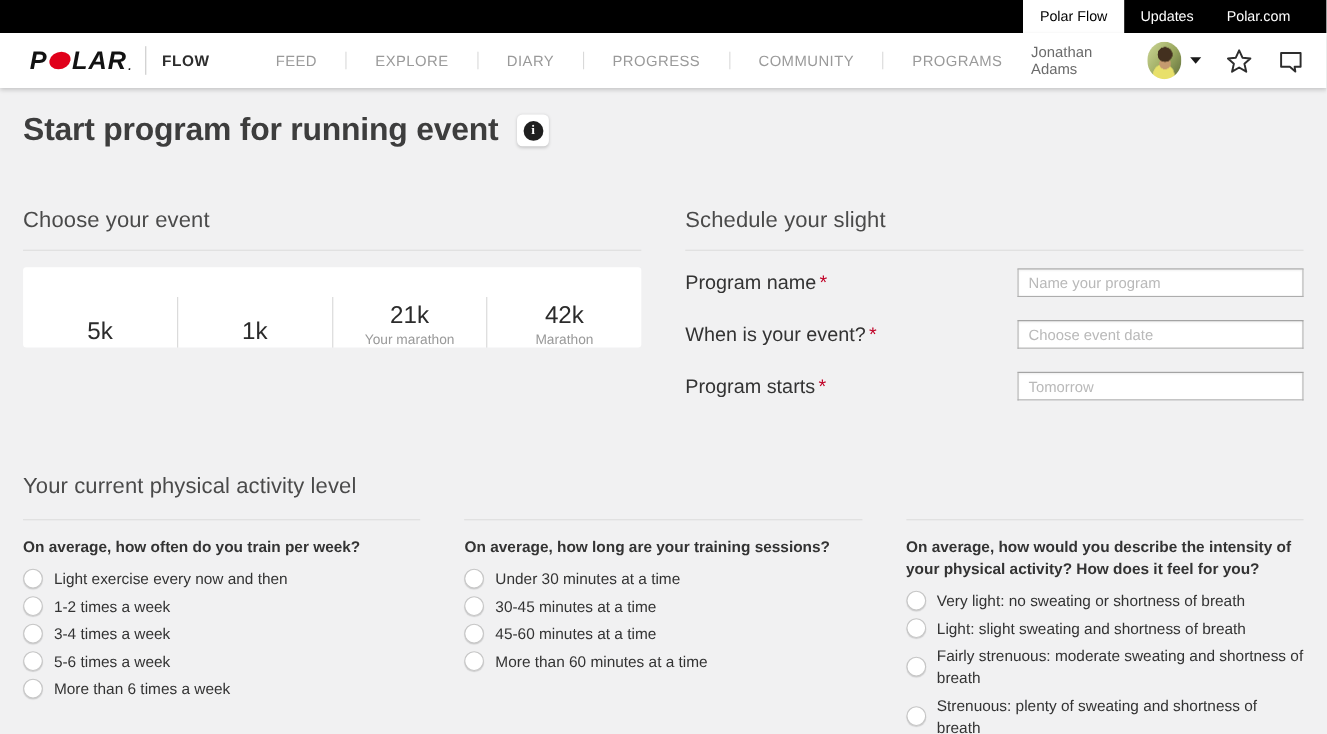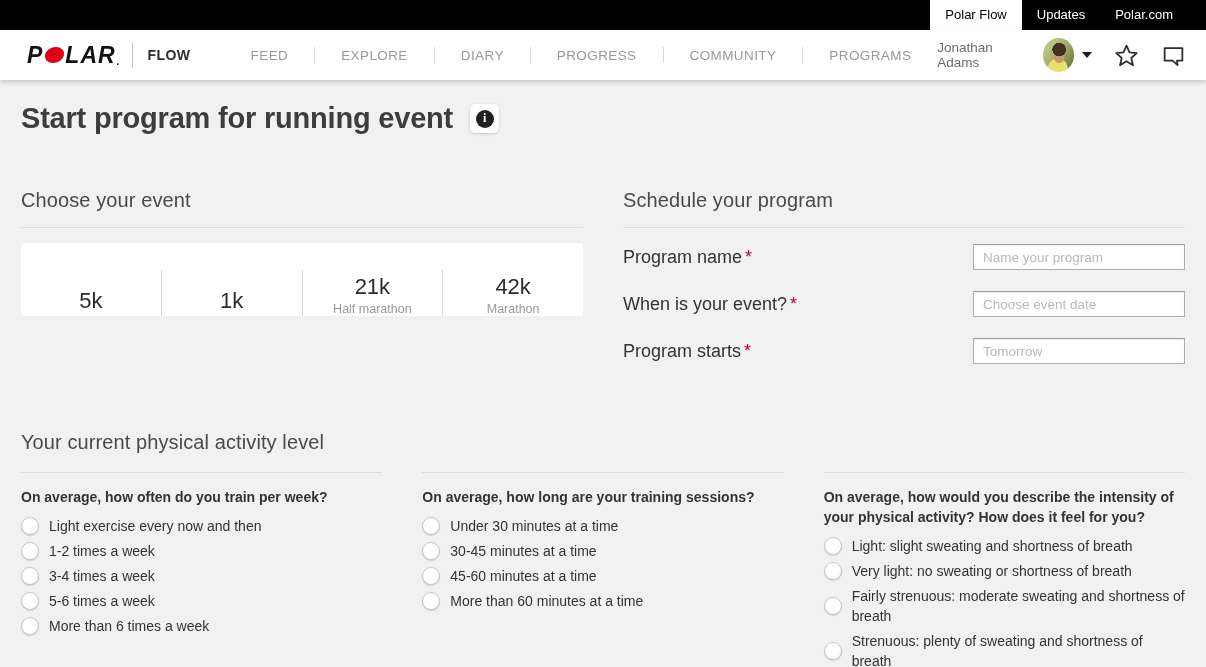--- a/index.html
+++ b/index.html
@@ -50,21 +50,21 @@
   .event-cell { flex:1 1 0; text-align:center; padding-top:14px; cursor:pointer; }
   .event-distance { font-size:22px; color:#2b2b2b; line-height:26px; }
   .event-sub { font-size:12.5px; color:#9a9a9a; margin-top:2px; }
   .event-divider { width:1px; background:#d8d8d8; height:46px; margin-top:14px; }
 
   
   .form { margin-top:16px; }
   .form-row { display:flex; align-items:center; margin-bottom:21px; height:26px; }
   .form-label { flex:1; font-size:18px; color:#333; }
   .req { color:#c00026; margin-left:3px; }
-  .text-input { width:212px; height:26px; border:1px solid #adadad; border-top-color:#9b9b9b; background:#fff; font-size:13.5px; color:#333; padding:0 9px; font-family:"Liberation Sans","DejaVu Sans",sans-serif; box-shadow:inset 0 1px 2px rgba(0,0,0,0.07); }
+  .text-input { width:260px; height:26px; border:1px solid #adadad; border-top-color:#9b9b9b; background:#fff; font-size:13.5px; color:#333; padding:0 9px; font-family:"Liberation Sans","DejaVu Sans",sans-serif; box-shadow:inset 0 1px 2px rgba(0,0,0,0.07); }
   .text-input::placeholder { color:#b9b9b9; opacity:1; }
 
   
   .activity-title { margin-top:46px; }
   .questions-row { display:flex; gap:40px; margin-top:18px; }
   .q-col { flex:1 1 0; }
   .q-rule { height:1px; background:#dcdcdc; }
   .q-text { font-size:14px; font-weight:700; color:#333; line-height:20px; margin-top:14px; }
   .options { margin-top:9px; }
   .option { display:flex; align-items:center; margin-bottom:5px; cursor:pointer; }
@@ -141,32 +141,32 @@
           <div class="event-sub"></div>
         </div>
         <div class="event-divider"></div>
         <div class="event-cell">
           <div class="event-distance">1k</div>
           <div class="event-sub"></div>
         </div>
         <div class="event-divider"></div>
         <div class="event-cell">
           <div class="event-distance">21k</div>
-          <div class="event-sub">Half marathon</div>
+          <div class="event-sub">Your marathon</div>
         </div>
         <div class="event-divider"></div>
         <div class="event-cell">
           <div class="event-distance">42k</div>
           <div class="event-sub">Marathon</div>
         </div>
       </div>
     </div>
 
     <div class="col-right">
-      <h2 class="section-title">Schedule your program</h2>
+      <h2 class="section-title">Schedule your slight</h2>
       <div class="rule"></div>
       <div class="form">
         <div class="form-row">
           <div class="form-label">
             <span>Program name</span><span class="req">*</span>
           </div>
           <input class="text-input" type="text" placeholder="Name your program" style="">
         </div>
         <div class="form-row">
           <div class="form-label">
@@ -237,28 +237,28 @@
         </div>
       </div>
     </div>
 
     <div class="q-col">
       <div class="q-rule"></div>
       <div class="q-text">On average, how would you describe the intensity of your physical activity? How does it feel for you?</div>
       <div class="options">
         <div class="option">
           <div class="radio"></div>
+          <div class="option-label">Very light: no sweating or shortness of breath</div>
+        </div>
+        <div class="option">
+          <div class="radio"></div>
           <div class="option-label">Light: slight sweating and shortness of breath</div>
         </div>
         <div class="option">
           <div class="radio"></div>
-          <div class="option-label">Very light: no sweating or shortness of breath</div>
-        </div>
-        <div class="option">
-          <div class="radio"></div>
           <div class="option-label">Fairly strenuous: moderate sweating and shortness of breath</div>
         </div>
         <div class="option">
           <div class="radio"></div>
           <div class="option-label">Strenuous: plenty of sweating and shortness of breath</div>
         </div>
       </div>
     </div>
   </div>
 

